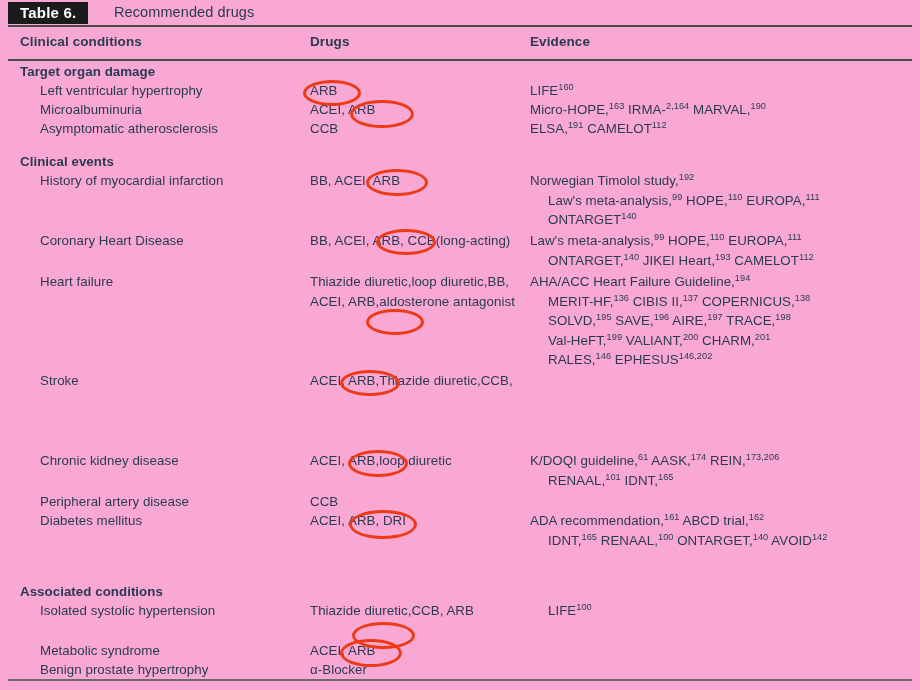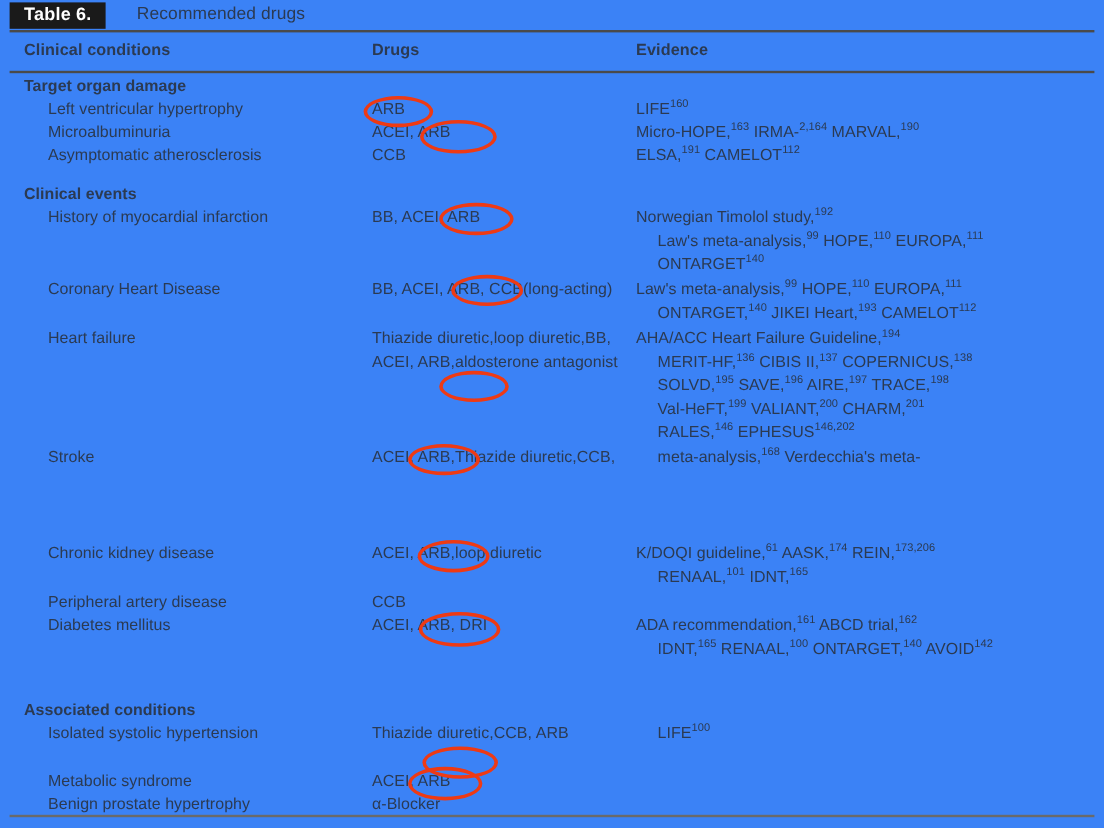--- a/index.html
+++ b/index.html
@@ -7,21 +7,21 @@
   body{
     width:920px;height:690px;
     background:#ffffff;
     font-family:"Liberation Sans","DejaVu Sans",sans-serif;
     color:#2b3a52;
     overflow:hidden;
   }
   #sheet{
     position:relative;
     width:920px;height:690px;
-    background:#3b82f6;
+    background:#f9a8d4;
   }
 
   
   .caption-bar{
     position:absolute;left:0;top:0;width:920px;height:25px;
   }
   .caption-tag{
     position:absolute;left:8px;top:2px;
     background:#1a1a1a;color:#ffffff;
     font-weight:bold;font-size:15px;
@@ -114,21 +114,21 @@
       <div class="cell drugs" style="top: 109px;">BB, ACEI, ARB</div>
       <div class="cell evid hang" style="top: 109px;"><span>Norwegian Timolol study,<sup>192</sup></span><span class="ind">Law's meta-analysis,<sup>99</sup> HOPE,<sup>110</sup> EUROPA,<sup>111</sup></span><span class="ind">ONTARGET<sup>140</sup></span></div>
       <div class="cell cond indent" style="top: 169px;">Coronary Heart Disease</div>
       <div class="cell drugs" style="top: 169px;"><span>BB, ACEI, ARB, CCB</span><span class="ind">(long-acting)</span></div>
       <div class="cell evid hang" style="top: 169px;"><span>Law's meta-analysis,<sup>99</sup> HOPE,<sup>110</sup> EUROPA,<sup>111</sup></span><span class="ind">ONTARGET,<sup>140</sup> JIKEI Heart,<sup>193</sup> CAMELOT<sup>112</sup></span></div>
       <div class="cell cond indent" style="top: 210px;">Heart failure</div>
       <div class="cell drugs" style="top: 210px;"><span>Thiazide diuretic,</span><span class="ind">loop diuretic,</span><span class="ind">BB, ACEI, ARB,</span><span class="ind">aldosterone antagonist</span></div>
       <div class="cell evid hang" style="top: 210px;"><span>AHA/ACC Heart Failure Guideline,<sup>194</sup></span><span class="ind">MERIT-HF,<sup>136</sup> CIBIS II,<sup>137</sup> COPERNICUS,<sup>138</sup></span><span class="ind">SOLVD,<sup>195</sup> SAVE,<sup>196</sup> AIRE,<sup>197</sup> TRACE,<sup>198</sup></span><span class="ind">Val-HeFT,<sup>199</sup> VALIANT,<sup>200</sup> CHARM,<sup>201</sup></span><span class="ind">RALES,<sup>146</sup> EPHESUS<sup>146,202</sup></span></div>
       <div class="cell cond indent" style="top: 309px;">Stroke</div>
       <div class="cell drugs" style="top: 309px;"><span>ACEI, ARB,</span><span class="ind">Thiazide diuretic,</span><span class="ind">CCB,</span></div>
-      <div class="cell evid hang" style="top: 309px;"><span class="ind">meta-analysis,<sup>168</sup> Verdecchia's meta-</span></div>
+      <div class="cell evid hang" style="top: 309px;"></div>
       <div class="cell cond indent" style="top: 389px;">Chronic kidney disease</div>
       <div class="cell drugs" style="top: 389px;"><span>ACEI, ARB,</span><span class="ind">loop diuretic</span></div>
       <div class="cell evid hang" style="top: 389px;"><span>K/DOQI guideline,<sup>61</sup> AASK,<sup>174</sup> REIN,<sup>173,206</sup></span><span class="ind">RENAAL,<sup>101</sup> IDNT,<sup>165</sup></span></div>
       <div class="cell cond indent" style="top: 430px;">Peripheral artery disease</div>
       <div class="cell drugs" style="top: 430px;">CCB</div>
       <div class="cell cond indent" style="top: 449px;">Diabetes mellitus</div>
       <div class="cell drugs" style="top: 449px;">ACEI, ARB, DRI</div>
       <div class="cell evid hang" style="top: 449px;"><span>ADA recommendation,<sup>161</sup> ABCD trial,<sup>162</sup></span><span class="ind">IDNT,<sup>165</sup> RENAAL,<sup>100</sup> ONTARGET,<sup>140</sup> AVOID<sup>142</sup></span></div>
       <div class="cell cond grp" style="top: 520px;">Associated conditions</div>
       <div class="cell cond indent" style="top: 539px;">Isolated systolic hypertension</div>

